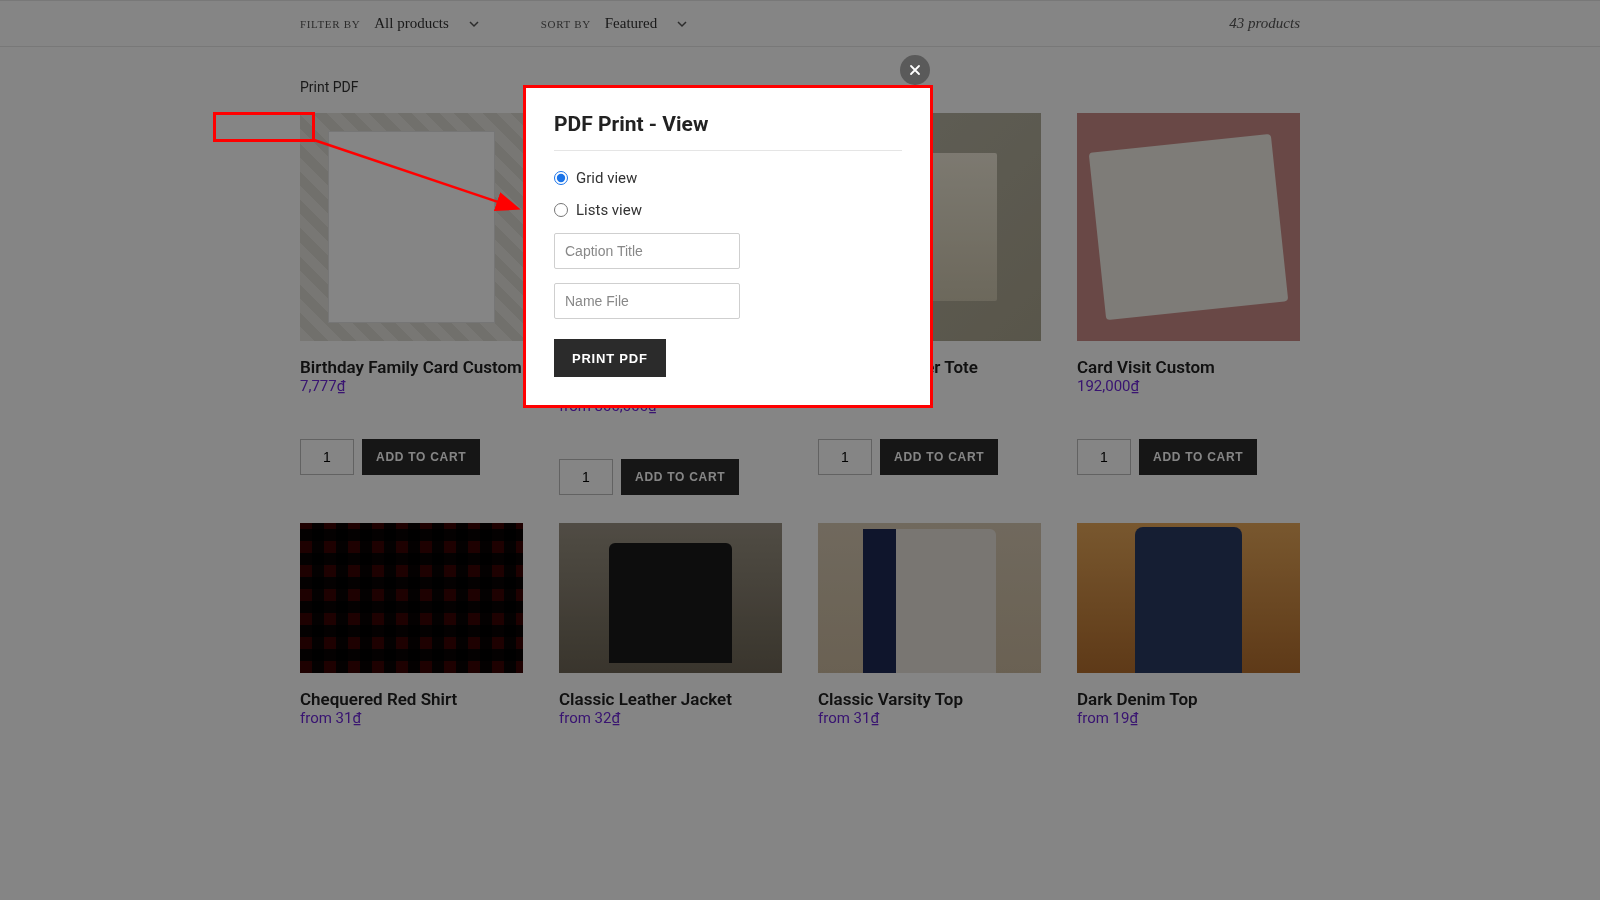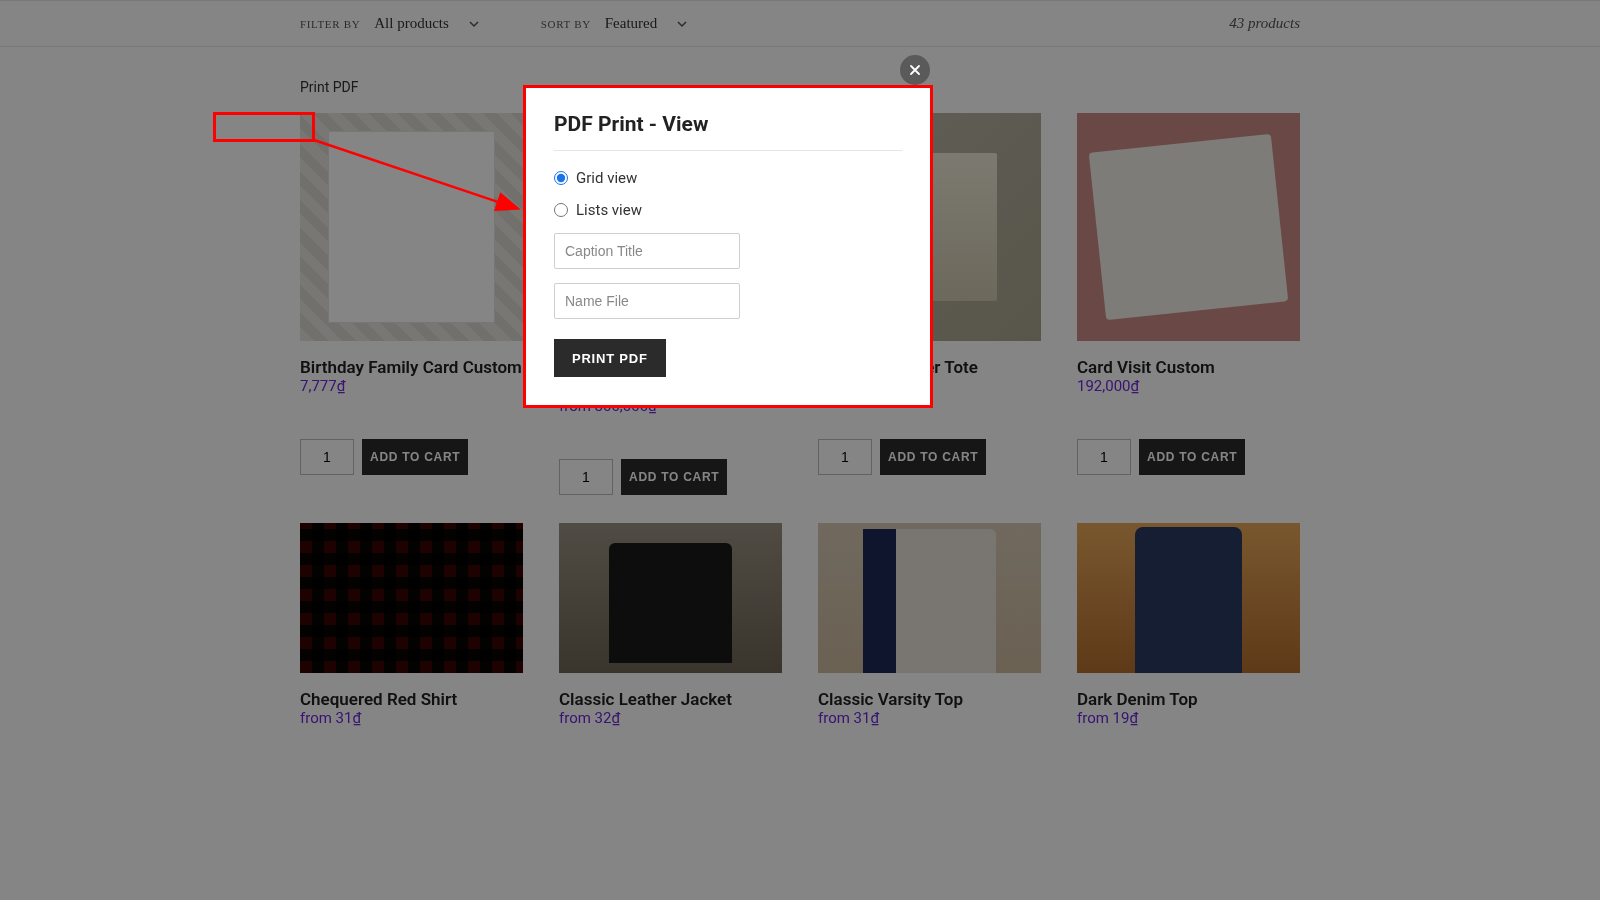--- a/index.html
+++ b/index.html
@@ -105,21 +105,21 @@
     }
     .qty {
       width: 54px;
       height: 36px;
       border: 1px solid #bdbdbd;
       text-align: center;
       font-size: 14px;
     }
     .add-btn {
       height: 36px;
-      padding: 0 8px;
+      padding: 0 14px;
       background: #2b2b2b;
       color: #fff;
       border: none;
       font-size: 12px;
       font-weight: 700;
       letter-spacing: 0.06em;
       cursor: pointer;
     }
 
     

